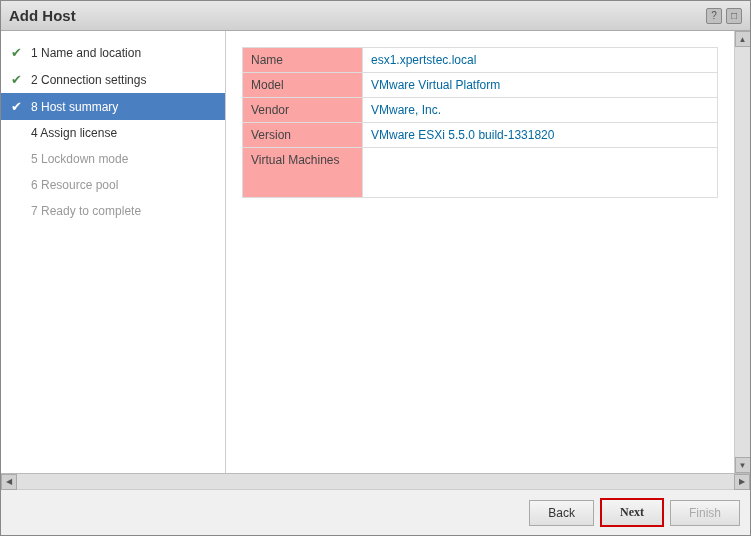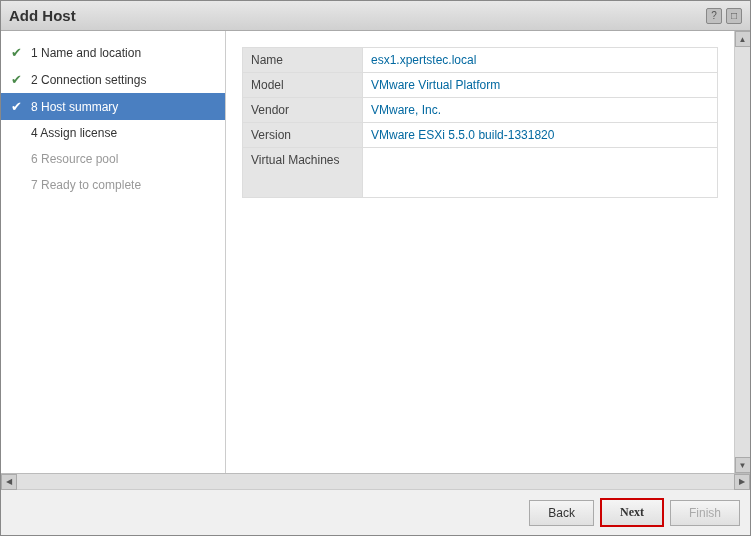--- a/index.html
+++ b/index.html
@@ -121,21 +121,21 @@
     }
 
     .info-table tr td {
       padding: 5px 8px;
       border: 1px solid #ddd;
       vertical-align: top;
     }
 
     .info-table tr td:first-child {
       width: 120px;
-      background: #e5e5e5;
+      background: #fca5a5;
       font-weight: normal;
       color: #444;
     }
 
     .info-table tr td:last-child {
       background: #fff;
       color: #0369a1;
     }
 
     .info-table .virtual-machines td:first-child {
@@ -278,20 +278,24 @@
       <div class="sidebar-item active">
         <span class="check-icon">✔</span>
         <span>8 Host summary</span>
       </div>
 
       <div class="sidebar-item">
         <span class="step-num"></span>
         <span>4 Assign license</span>
       </div>
 
+      <div class="sidebar-item disabled">
+        <span class="step-num"></span>
+        <span>5 Lockdown mode</span>
+      </div>
 
       <div class="sidebar-item disabled">
         <span class="step-num"></span>
         <span>6 Resource pool</span>
       </div>
 
       <div class="sidebar-item disabled">
         <span class="step-num"></span>
         <span>7 Ready to complete</span>
       </div>

